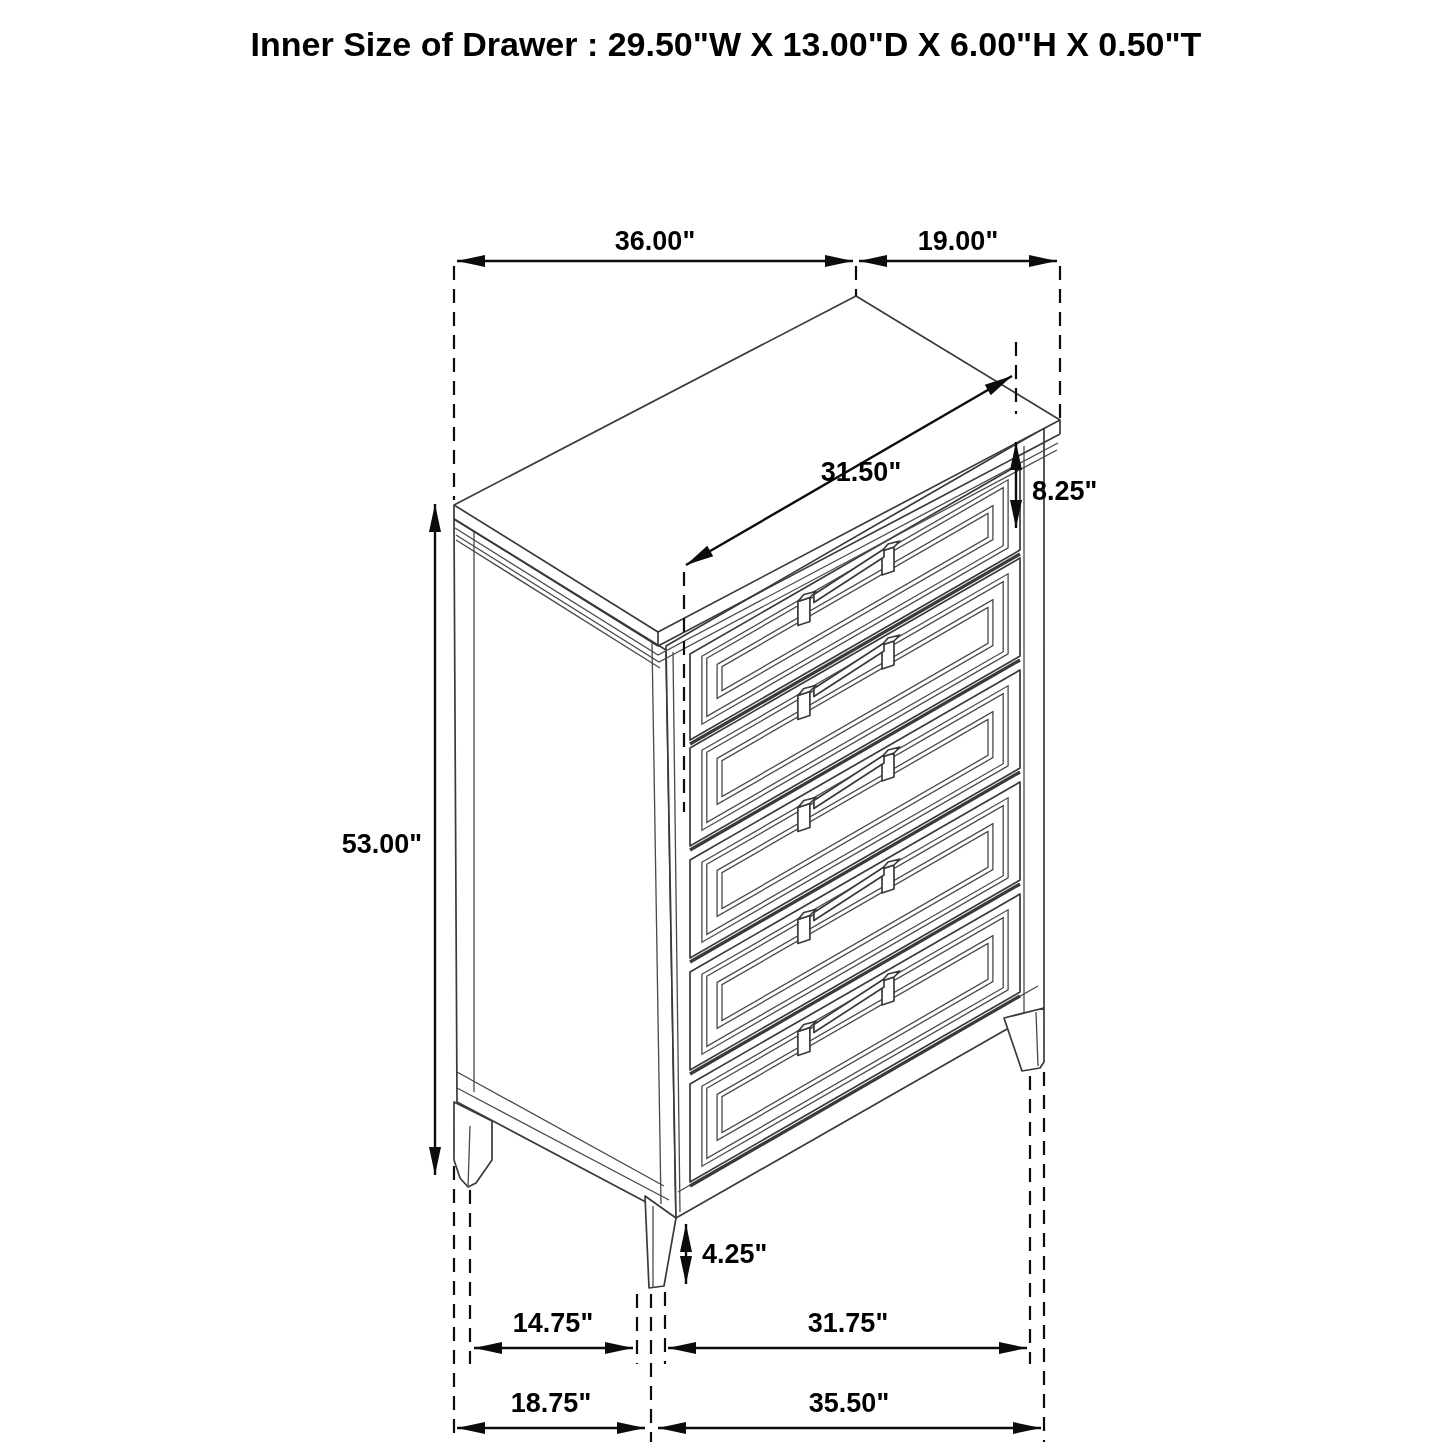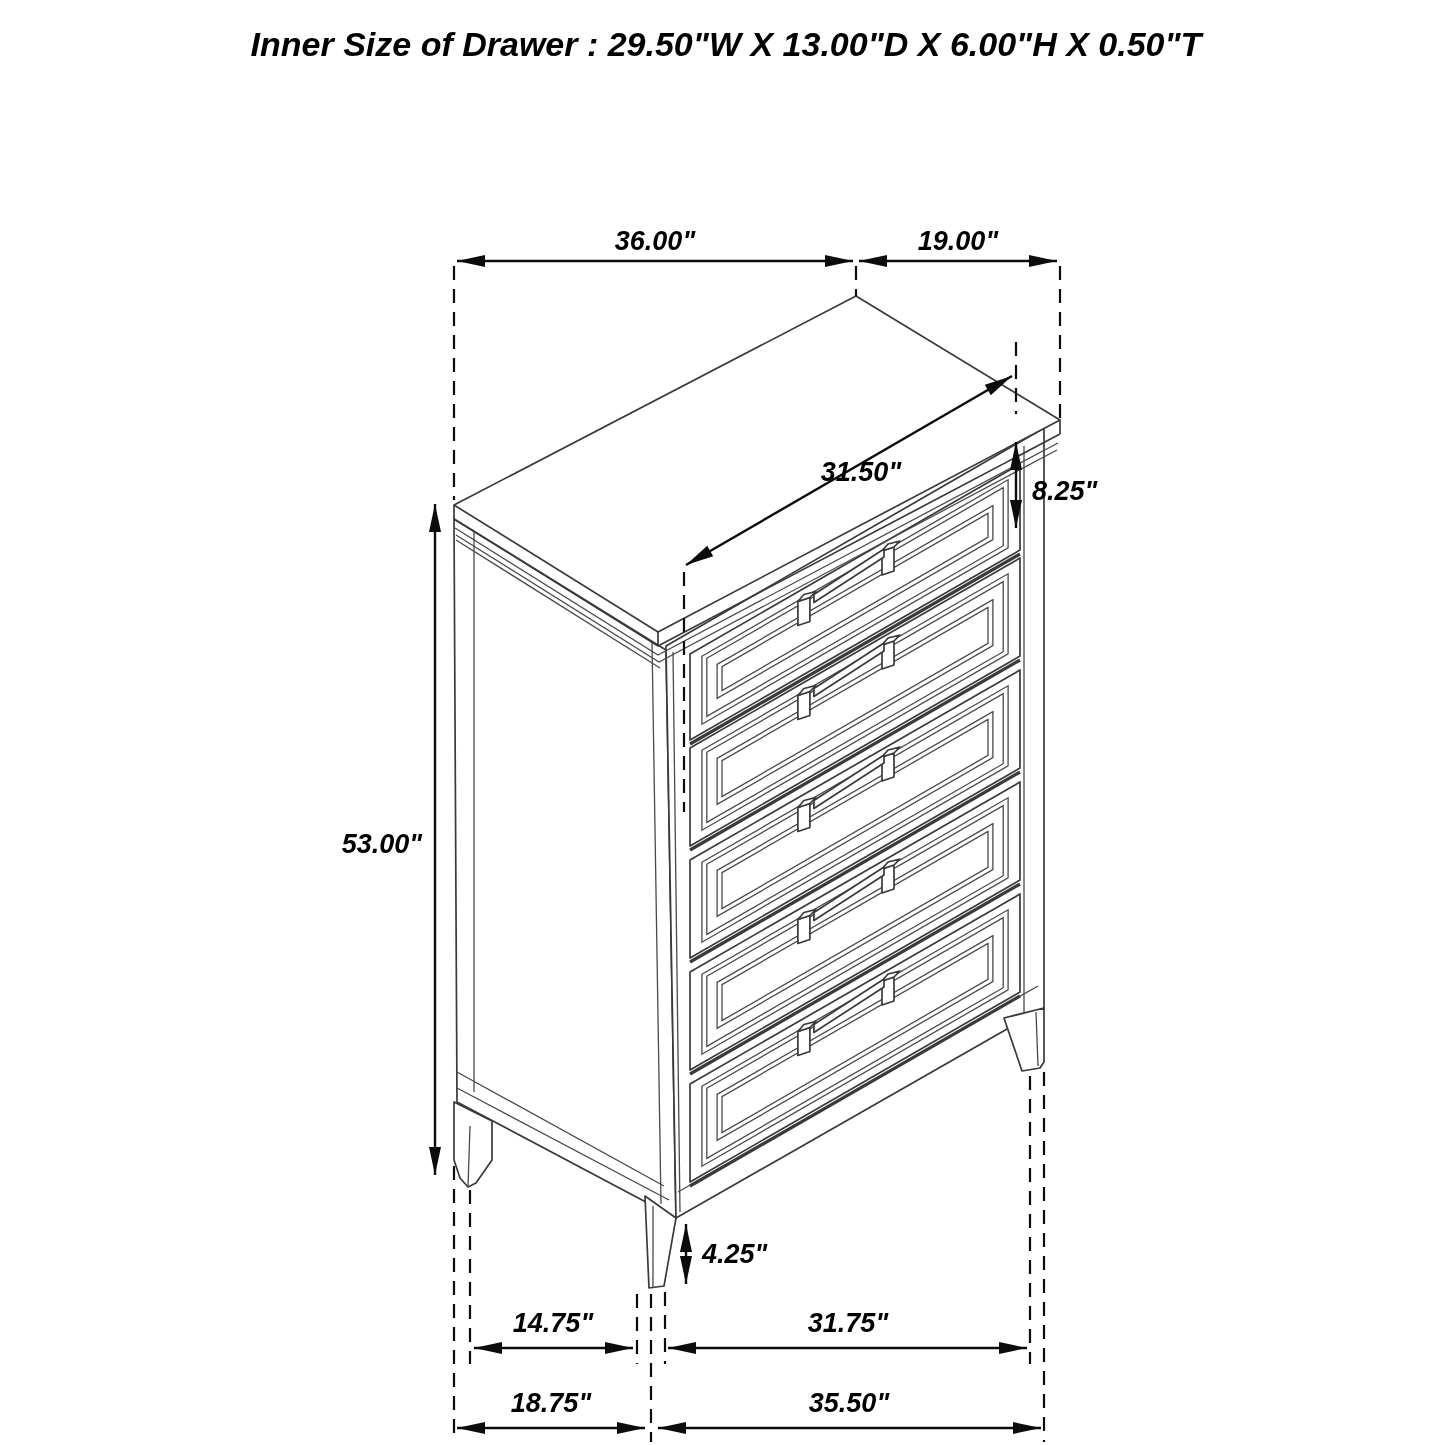--- a/index.html
+++ b/index.html
@@ -1,16 +1,16 @@
 <!DOCTYPE html>
 <html><head>
 <meta charset="utf-8">
 <style>
   html,body{margin:0;padding:0;background:#ffffff;}
-  .page{position:relative;width:1445px;height:1445px;background:#ffffff;overflow:hidden;font-style:italic;}
+  .page{position:relative;width:1445px;height:1445px;background:#ffffff;overflow:hidden;}
   svg{display:block;}
   text{font-family:"Liberation Sans", sans-serif;font-weight:700;fill:#000000;}
   .title-text{font-size:34px;}
   .dim-text{font-size:27px;}
   .cabline{stroke:#3a3a3a;stroke-width:1.7;fill:none;stroke-linejoin:round;}
   .cabfill{stroke:#3a3a3a;stroke-width:1.7;fill:#ffffff;stroke-linejoin:round;}
   .thin{stroke:#4a4a4a;stroke-width:1.3;fill:none;}
   .dimline{stroke:#0c0c0c;stroke-width:2.4;fill:none;}
   .dashline{stroke:#0c0c0c;stroke-width:2.2;fill:none;stroke-dasharray:14 9;}
 </style>

